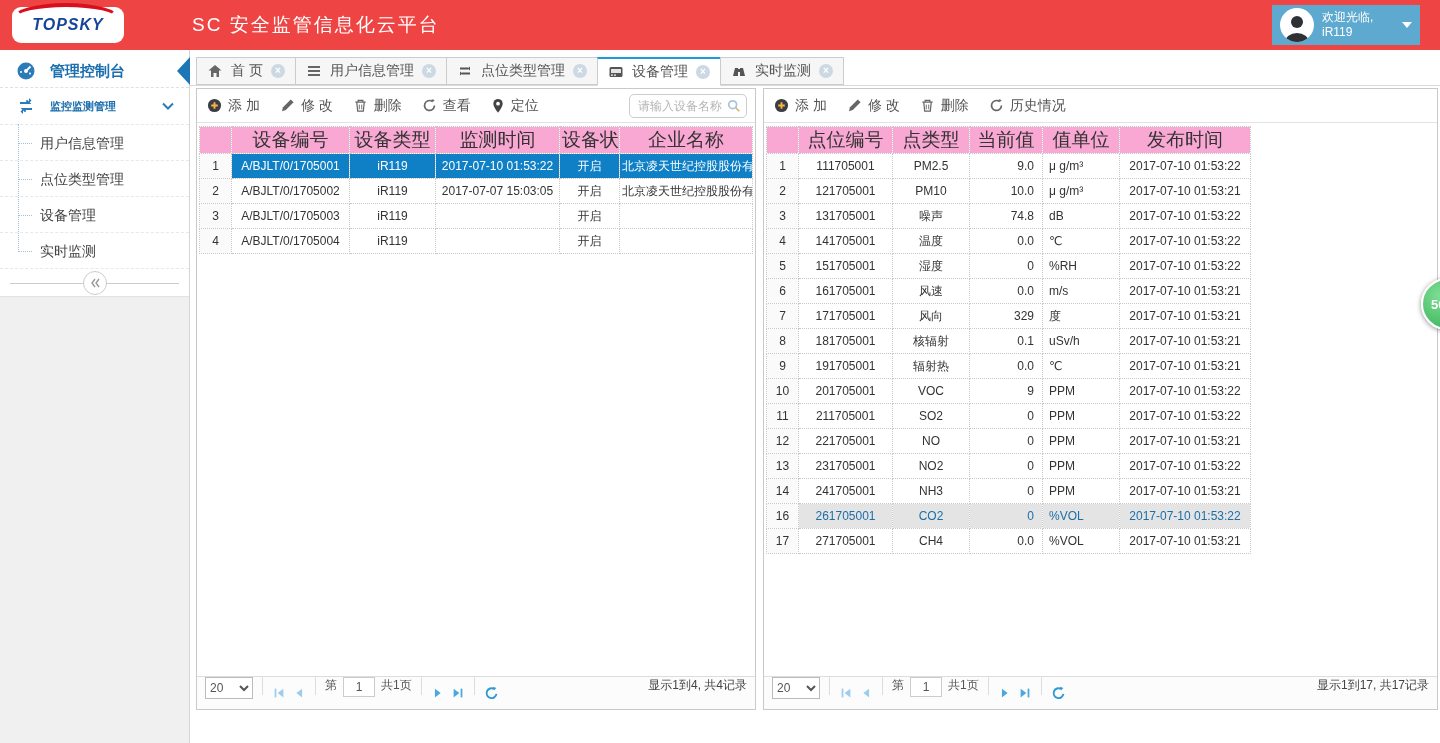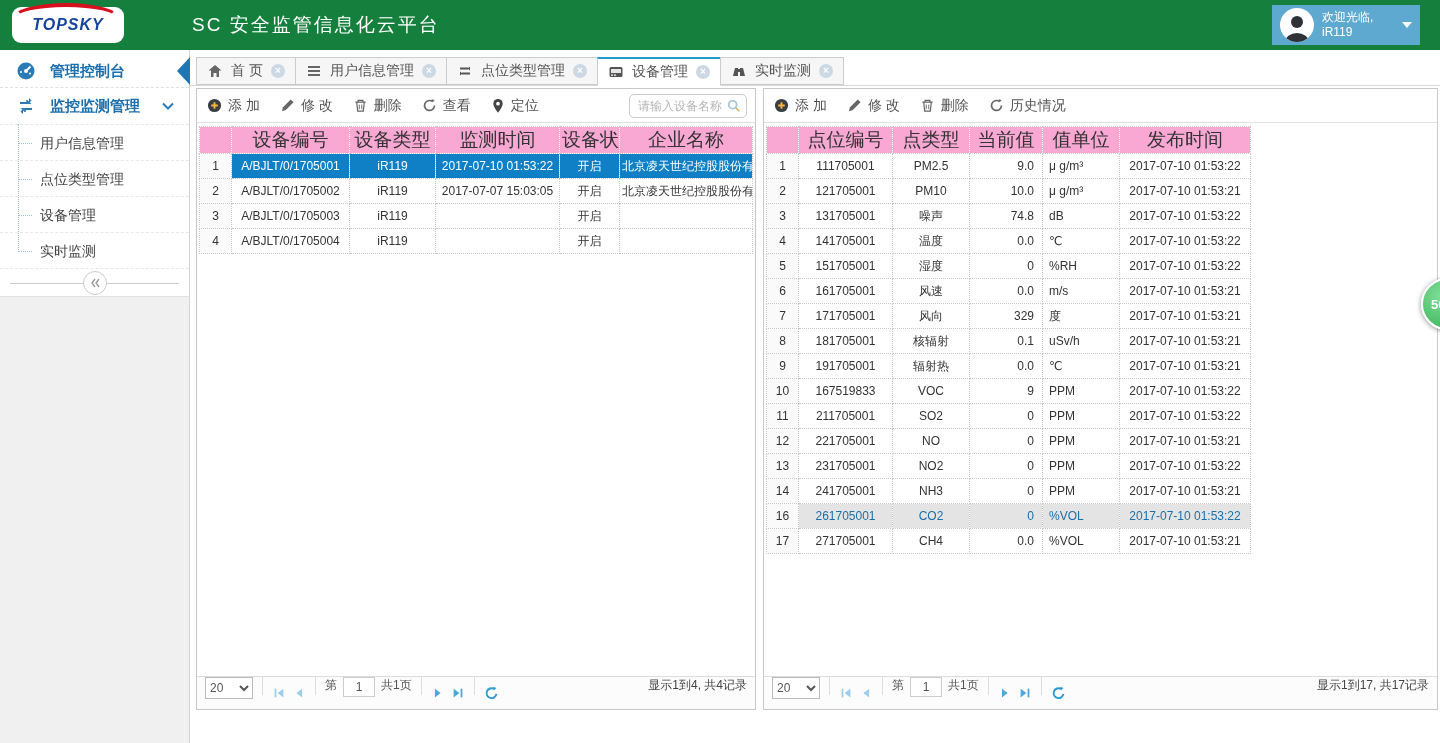--- a/index.html
+++ b/index.html
@@ -1,34 +1,34 @@
 <!DOCTYPE html>
 <html><head>
 <meta charset="utf-8">
 <style>
   * { margin:0; padding:0; box-sizing:border-box; }
   html,body { width:1440px; height:743px; overflow:hidden; font-family:"Liberation Sans","DejaVu Sans",sans-serif; background:#fff; position:relative; }
 
   
-  .header { height:50px; background:#15803d; display:flex; align-items:center; position:relative; }
+  .header { height:50px; background:#ef4444; display:flex; align-items:center; position:relative; }
   .logo { position:relative; width:112px; height:36px; margin-left:12px; background:#fff; border-radius:9px; display:flex; align-items:center; justify-content:center; }
   .logo::before { content:""; position:absolute; left:0px; right:4px; top:-4px; height:24px; border:3px solid transparent; border-top:4px solid #d8101e; border-radius:50%; }
   .logo-text { font-style:italic; font-weight:bold; color:#16449c; font-size:16px; letter-spacing:1px; }
   .app-title { color:#fff; font-size:19px; letter-spacing:2px; margin-left:68px; }
   .userbox { position:absolute; right:20px; top:5px; width:148px; height:40px; background:#5ea9cf; display:flex; align-items:center; padding:0 8px; cursor:pointer; }
   .avatar { width:34px; height:34px; border-radius:50%; background:#fff; display:flex; align-items:flex-end; justify-content:center; overflow:hidden; flex:none; }
   .welcome { color:#fff; font-size:12px; line-height:15px; margin-left:8px; flex:1; }
   .caret { width:0; height:0; border-left:5px solid transparent; border-right:5px solid transparent; border-top:6px solid #fff; margin-left:2px; }
 
   
   .page-body { display:flex; height:693px; }
   .sidebar { width:190px; flex:none; background:#fff; border-right:1px solid #d5d5d5; display:flex; flex-direction:column; padding-top:5px; }
   .side-console { position:relative; height:33px; display:flex; align-items:center; gap:14px; padding-left:16px; border-bottom:1px dashed #e0e0e0; color:#1b6fae; font-size:15px; font-weight:bold; cursor:pointer; }
   .side-console::after { content:""; position:absolute; right:-1px; top:2px; border-top:14px solid transparent; border-bottom:14px solid transparent; border-right:13px solid #1d77b7; }
-  .side-group { height:36px; display:flex; align-items:center; gap:14px; padding-left:16px; color:#1b6fae; font-size:15px; font-weight:bold; cursor:pointer; }
+  .side-group { height:36px; display:flex; align-items:center; gap:14px; padding-left:16px; color:#1b6fae; font-size:11px; font-weight:bold; cursor:pointer; }
   .side-group .chev { margin-left:auto; margin-right:14px; }
   .side-sub { position:relative; }
   .side-sub::before { content:""; position:absolute; left:18px; top:0; bottom:16px; border-left:1px dotted #9fc0d8; }
   .sub-item { position:relative; height:36px; line-height:36px; padding-left:40px; font-size:14px; color:#444; border-top:1px dashed #e8e8e8; cursor:pointer; }
   .sub-item::before { content:""; position:absolute; left:18px; top:50%; width:14px; border-top:1px dotted #9fc0d8; }
   .collapse-bar { height:28px; border-top:1px dashed #e8e8e8; position:relative; display:flex; align-items:center; justify-content:center; }
   .collapse-bar::before { content:""; position:absolute; left:10px; right:10px; top:50%; border-top:1px solid #ccc; }
   .collapse-btn { position:relative; z-index:1; width:24px; height:24px; border:1px solid #ccc; border-radius:50%; background:#fff; color:#999; display:flex; align-items:center; justify-content:center; cursor:pointer; }
   .side-fill { flex:1; background:#f0f0f0; border-top:1px solid #e2e2e2; }
 
@@ -434,21 +434,21 @@
                 <tr data-name="table-row">
                   <td class="rownum" data-name="row-number">9</td>
                   <td data-name="cell">191705001</td>
                   <td data-name="cell">辐射热</td>
                   <td data-name="cell">0.0</td>
                   <td data-name="cell">℃</td>
                   <td data-name="cell">2017-07-10 01:53:21</td>
                 </tr>
                 <tr data-name="table-row">
                   <td class="rownum" data-name="row-number">10</td>
-                  <td data-name="cell">167519833</td>
+                  <td data-name="cell">201705001</td>
                   <td data-name="cell">VOC</td>
                   <td data-name="cell">9</td>
                   <td data-name="cell">PPM</td>
                   <td data-name="cell">2017-07-10 01:53:22</td>
                 </tr>
                 <tr data-name="table-row">
                   <td class="rownum" data-name="row-number">11</td>
                   <td data-name="cell">211705001</td>
                   <td data-name="cell">SO2</td>
                   <td data-name="cell">0</td>

